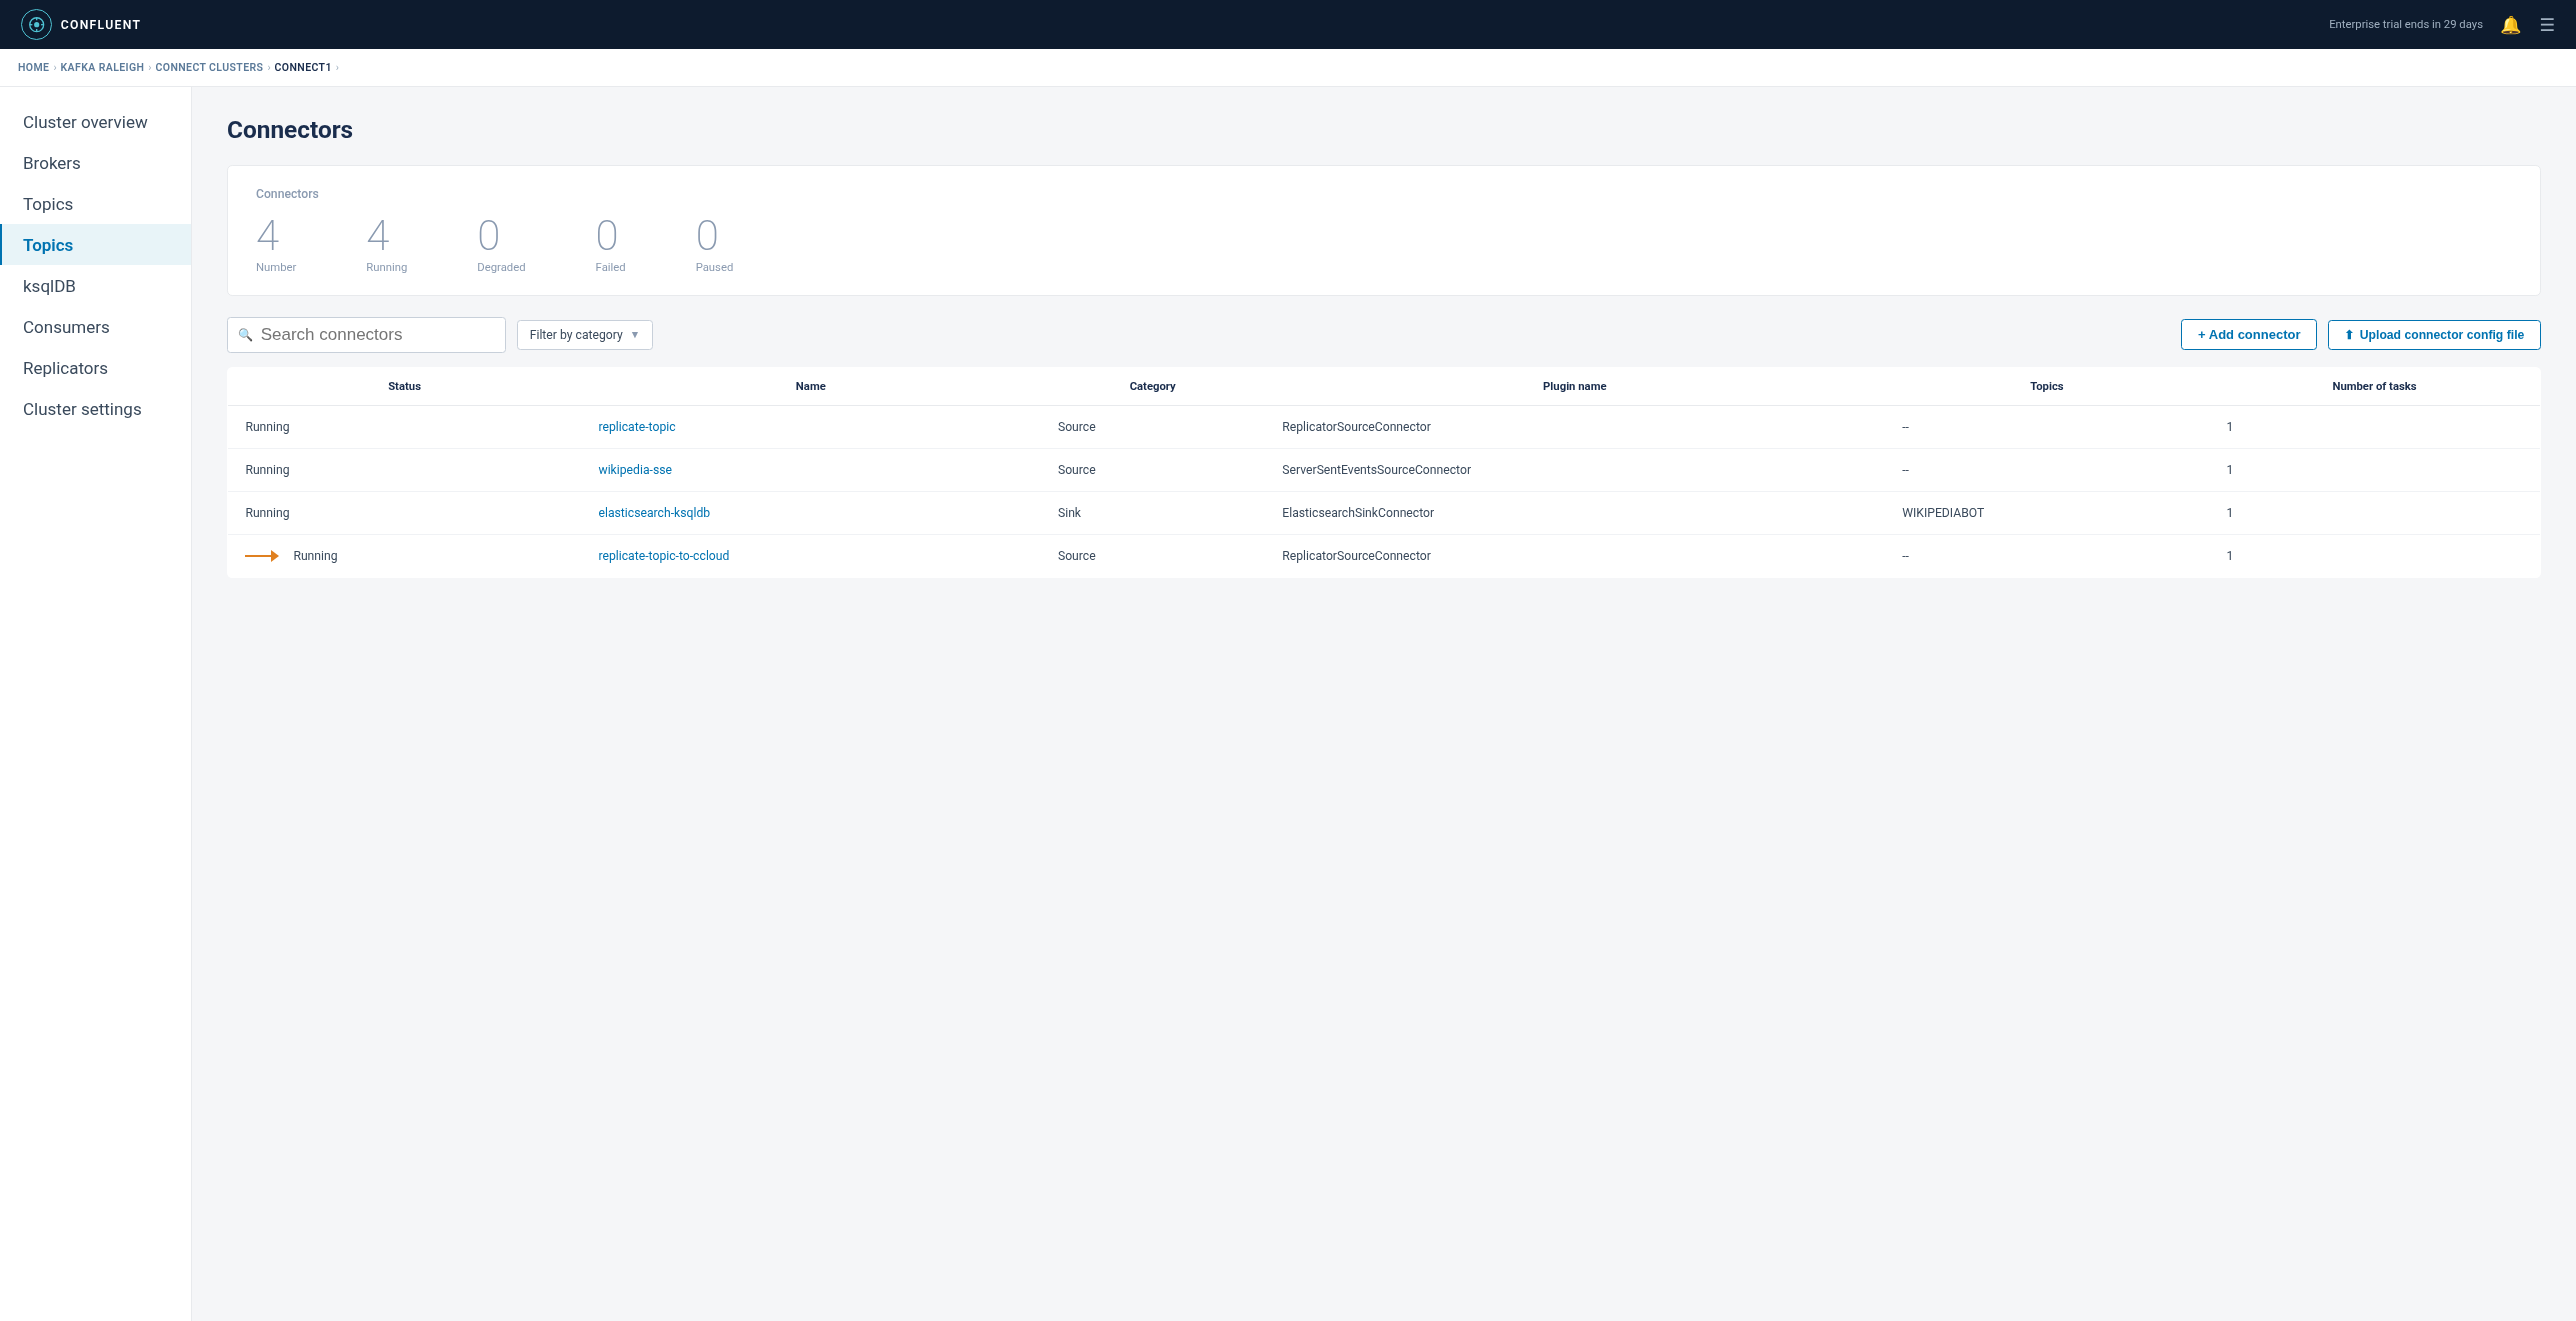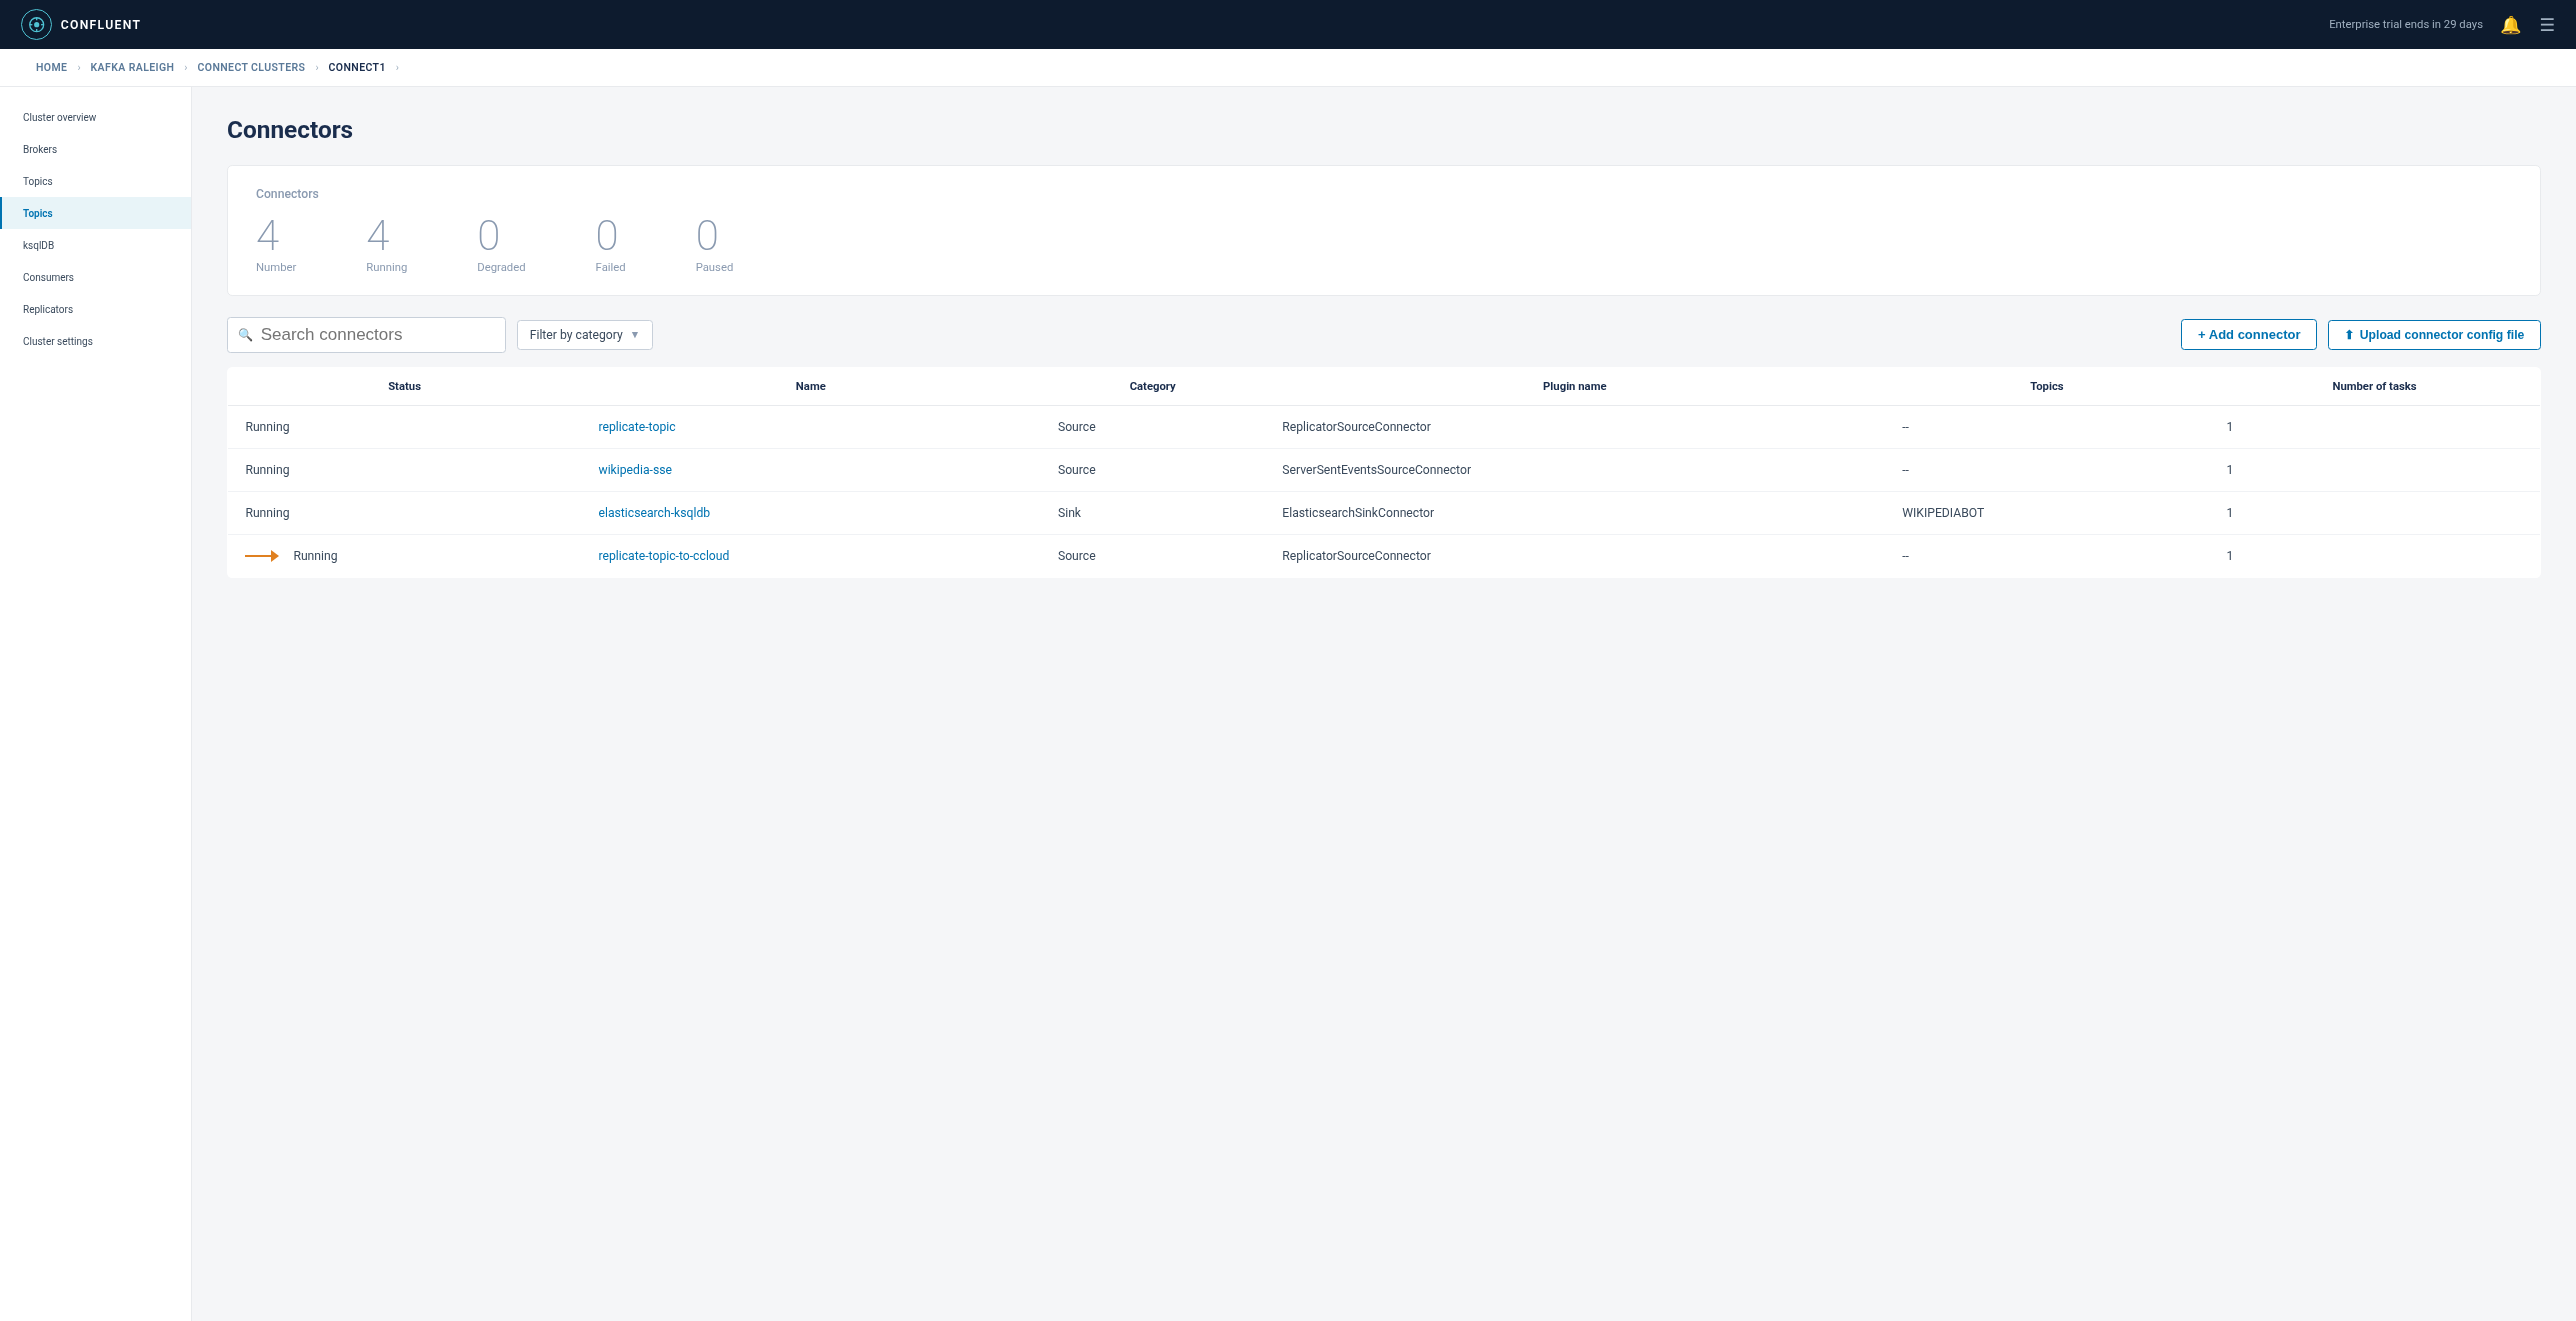--- a/index.html
+++ b/index.html
@@ -52,25 +52,25 @@
     .menu-icon {
       color: #a0b0c0;
       font-size: 17.4px;
       cursor: pointer;
     }
 
     
     .breadcrumb {
       background: #ffffff;
       border-bottom: 0.9px solid #e8eaed;
-      padding: 0 36px;
+      padding: 0 18px;
       height: 38px;
       display: flex;
       align-items: center;
-      gap: 10px;
+      gap: 4px;
     }
     .breadcrumb-item {
       font-size: 10.5px;
       color: #5b7a99;
       text-transform: uppercase;
       font-weight: 600;
       letter-spacing: 0.4px;
     }
     .breadcrumb-item.active {
       color: #1a2d4d;
@@ -89,21 +89,21 @@
     
     .sidebar {
       width: 192px;
       background: #ffffff;
       border-right: 0.9px solid #e8eaed;
       padding: 14px 0;
       flex-shrink: 0;
     }
     .sidebar-item {
       padding: 10.5px 21px;
-      font-size: 10px;
+      font-size: 17px;
       color: #3a4a5c;
       cursor: pointer;
       border-left: 2.6px solid transparent;
     }
     .sidebar-item.active {
       background: #e8f4f8;
       border-left: 2.6px solid #0073b1;
       color: #0073b1;
       font-weight: 600;
     }

